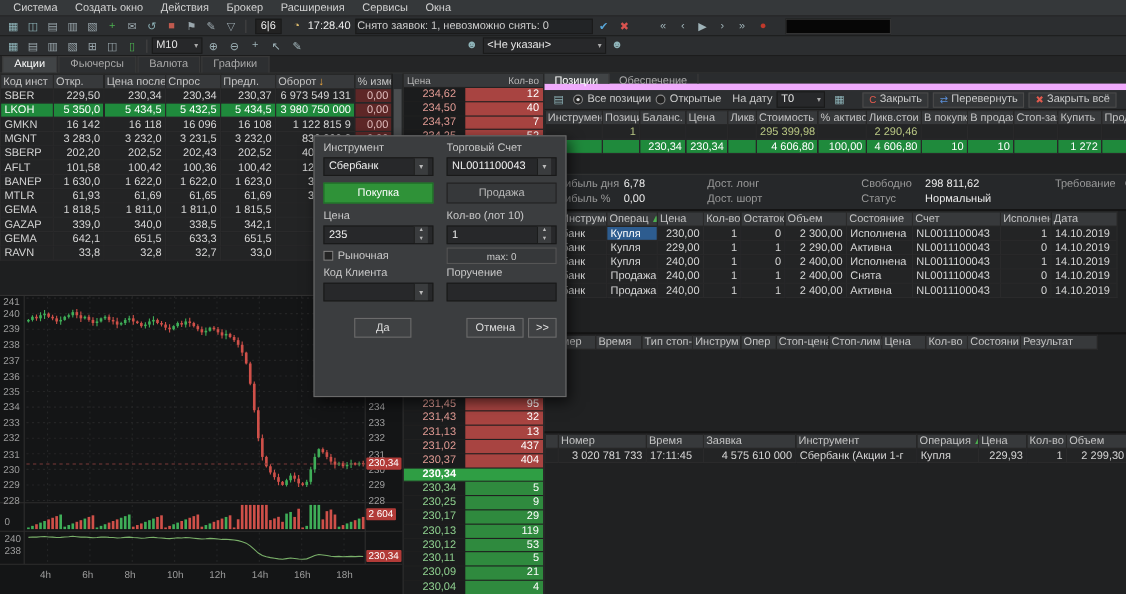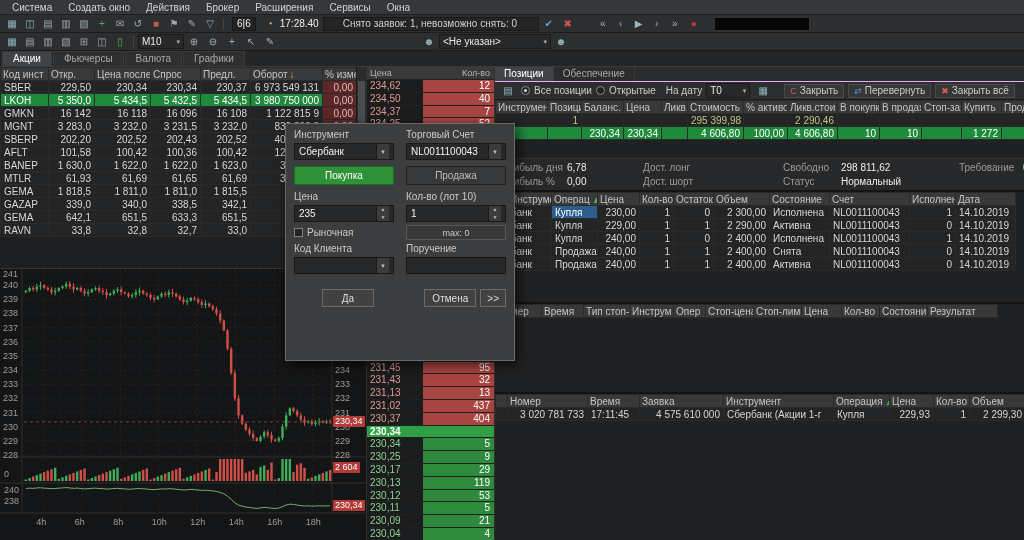--- a/index.html
+++ b/index.html
@@ -11,21 +11,21 @@
   .menubar{position:absolute;top:0;left:0;right:0;height:15px;background:#35383a;border-bottom:1px solid #202020;
            display:flex;align-items:center;padding-left:4px;}
   .mi{padding:1px 8px;color:#d2d2d2;}
   .toolbar{position:absolute;left:0;right:0;display:flex;align-items:center;background:#2c2e30;
            border-bottom:1px solid #1c1c1c;padding:0 3px;gap:1px;}
   #toolbar1{top:15px;height:18px;}
   #toolbar2{top:33px;height:18px;}
   .tbtn{width:18px;height:15px;display:flex;align-items:center;justify-content:center;color:#9fb3b8;font-size:10px;flex:none;}
   .tsep{width:1px;height:12px;background:#454545;margin:0 3px;flex:none;}
   .counterbox{border:1px solid #1a1a1a;background:#222;padding:0 4px;height:14px;line-height:12px;color:#eee;margin:0 4px;flex:none;}
-  .statusfield{border:1px solid #1a1a1a;background:#222426;height:14px;line-height:12px;padding:0 19px;width:216px;
+  .statusfield{border:1px solid #1a1a1a;background:#222426;height:14px;line-height:12px;padding:0 1px;width:216px;
                white-space:nowrap;overflow:hidden;color:#cfcfcf;margin-left:3px;flex:none;}
   .thumb{width:96px;height:14px;background:#060606;border:1px solid #333;margin-left:10px;flex:none;}
   .combo{display:flex;align-items:center;height:15px;background:#27282a;border:1px solid #1a1a1a;
          padding:0 3px;color:#e6e6e6;flex:none;}
   .combo .arr{margin-left:auto;padding-left:4px;font-size:7px;color:#aaa;}
   .tabsbar{position:absolute;top:51px;left:0;right:0;height:16px;background:#242526;border-bottom:1px solid #3a3a3a;
            display:flex;align-items:flex-end;padding-left:2px;gap:1px;}
   .wtab{padding:1px 10px 2px;background:#2d2f31;color:#a8a8a8;border:1px solid #3a3a3a;border-bottom:none;}
   .wtab.active{background:#414446;color:#fff;}
 
@@ -62,32 +62,32 @@
   .axlbl{position:absolute;font-size:9px;color:#9c9c9c;line-height:10px;}
   .pricebadge{position:absolute;font-size:9px;background:#b23b38;color:#fff;padding:0 2px;line-height:11px;border-radius:1px;}
 
   
   #orderbook{position:absolute;top:67px;left:366px;width:128px;height:473px;background:#1b1c1d;
              border-left:1px solid #2e2e2e;overflow:hidden;}
   .ob-head{display:flex;height:13px;background:#37393b;border-bottom:1px solid #222;font-size:9px;color:#b5b5b5;line-height:12px;}
   .ob-hprice{width:56px;padding:0 3px;}
   .ob-hvol{flex:1;text-align:right;padding:0 4px;}
   .ob-row{height:12.8px;display:flex;border-bottom:1px solid #202020;font-size:10px;line-height:12px;}
-  .ob-price{width:56px;padding:0 3px;}
+  .ob-price{width:56px;padding:0 17px;}
   .ob-vol{flex:1;text-align:right;padding:0 4px;}
   .ask .ob-vol{background:#a84441;color:#fff;}
   .ask .ob-price{color:#e09a93;}
   .bid .ob-vol{background:#2f8a3e;color:#fff;}
   .bid .ob-price{color:#8fd08f;}
   .last{background:#2f9e44;color:#fff;font-weight:bold;}
 
   
   #rightpanel{position:absolute;top:67px;left:494px;width:530px;height:473px;background:#202122;
               border-left:1px solid #2e2e2e;display:flex;flex-direction:column;}
-  .panel-tabs{height:15px;display:flex;background:#2a2c2e;border-bottom:1px solid #f0abfc;flex:none;}
+  .panel-tabs{height:15px;display:flex;background:#2a2c2e;border-bottom:6px solid #f0abfc;flex:none;}
   .ptab{padding:1px 9px;border-right:1px solid #3a3a3a;color:#a8a8a8;}
   .ptab.active{background:#414446;color:#fff;}
   .pos-toolbar{height:18px;display:flex;align-items:center;gap:4px;padding:0 4px;background:#2c2e30;
                border-bottom:1px solid #1c1c1c;flex:none;}
   .radio{width:9px;height:9px;border-radius:50%;border:1px solid #8a8a8a;display:inline-block;position:relative;background:#222;flex:none;}
   .radio.on::after{content:"";position:absolute;inset:2px;border-radius:50%;background:#ddd;}
   .abtn{display:flex;align-items:center;gap:3px;height:14px;padding:0 5px;background:#343638;border:1px solid #4a4a4a;color:#ccc;flex:none;}
   .abtn .ic{font-size:9px;}
   #pos-wrap{height:58px;overflow:hidden;flex:none;}
   #summary{height:34px;background:#26282a;border-top:1px solid #343434;border-bottom:2px solid #141414;

